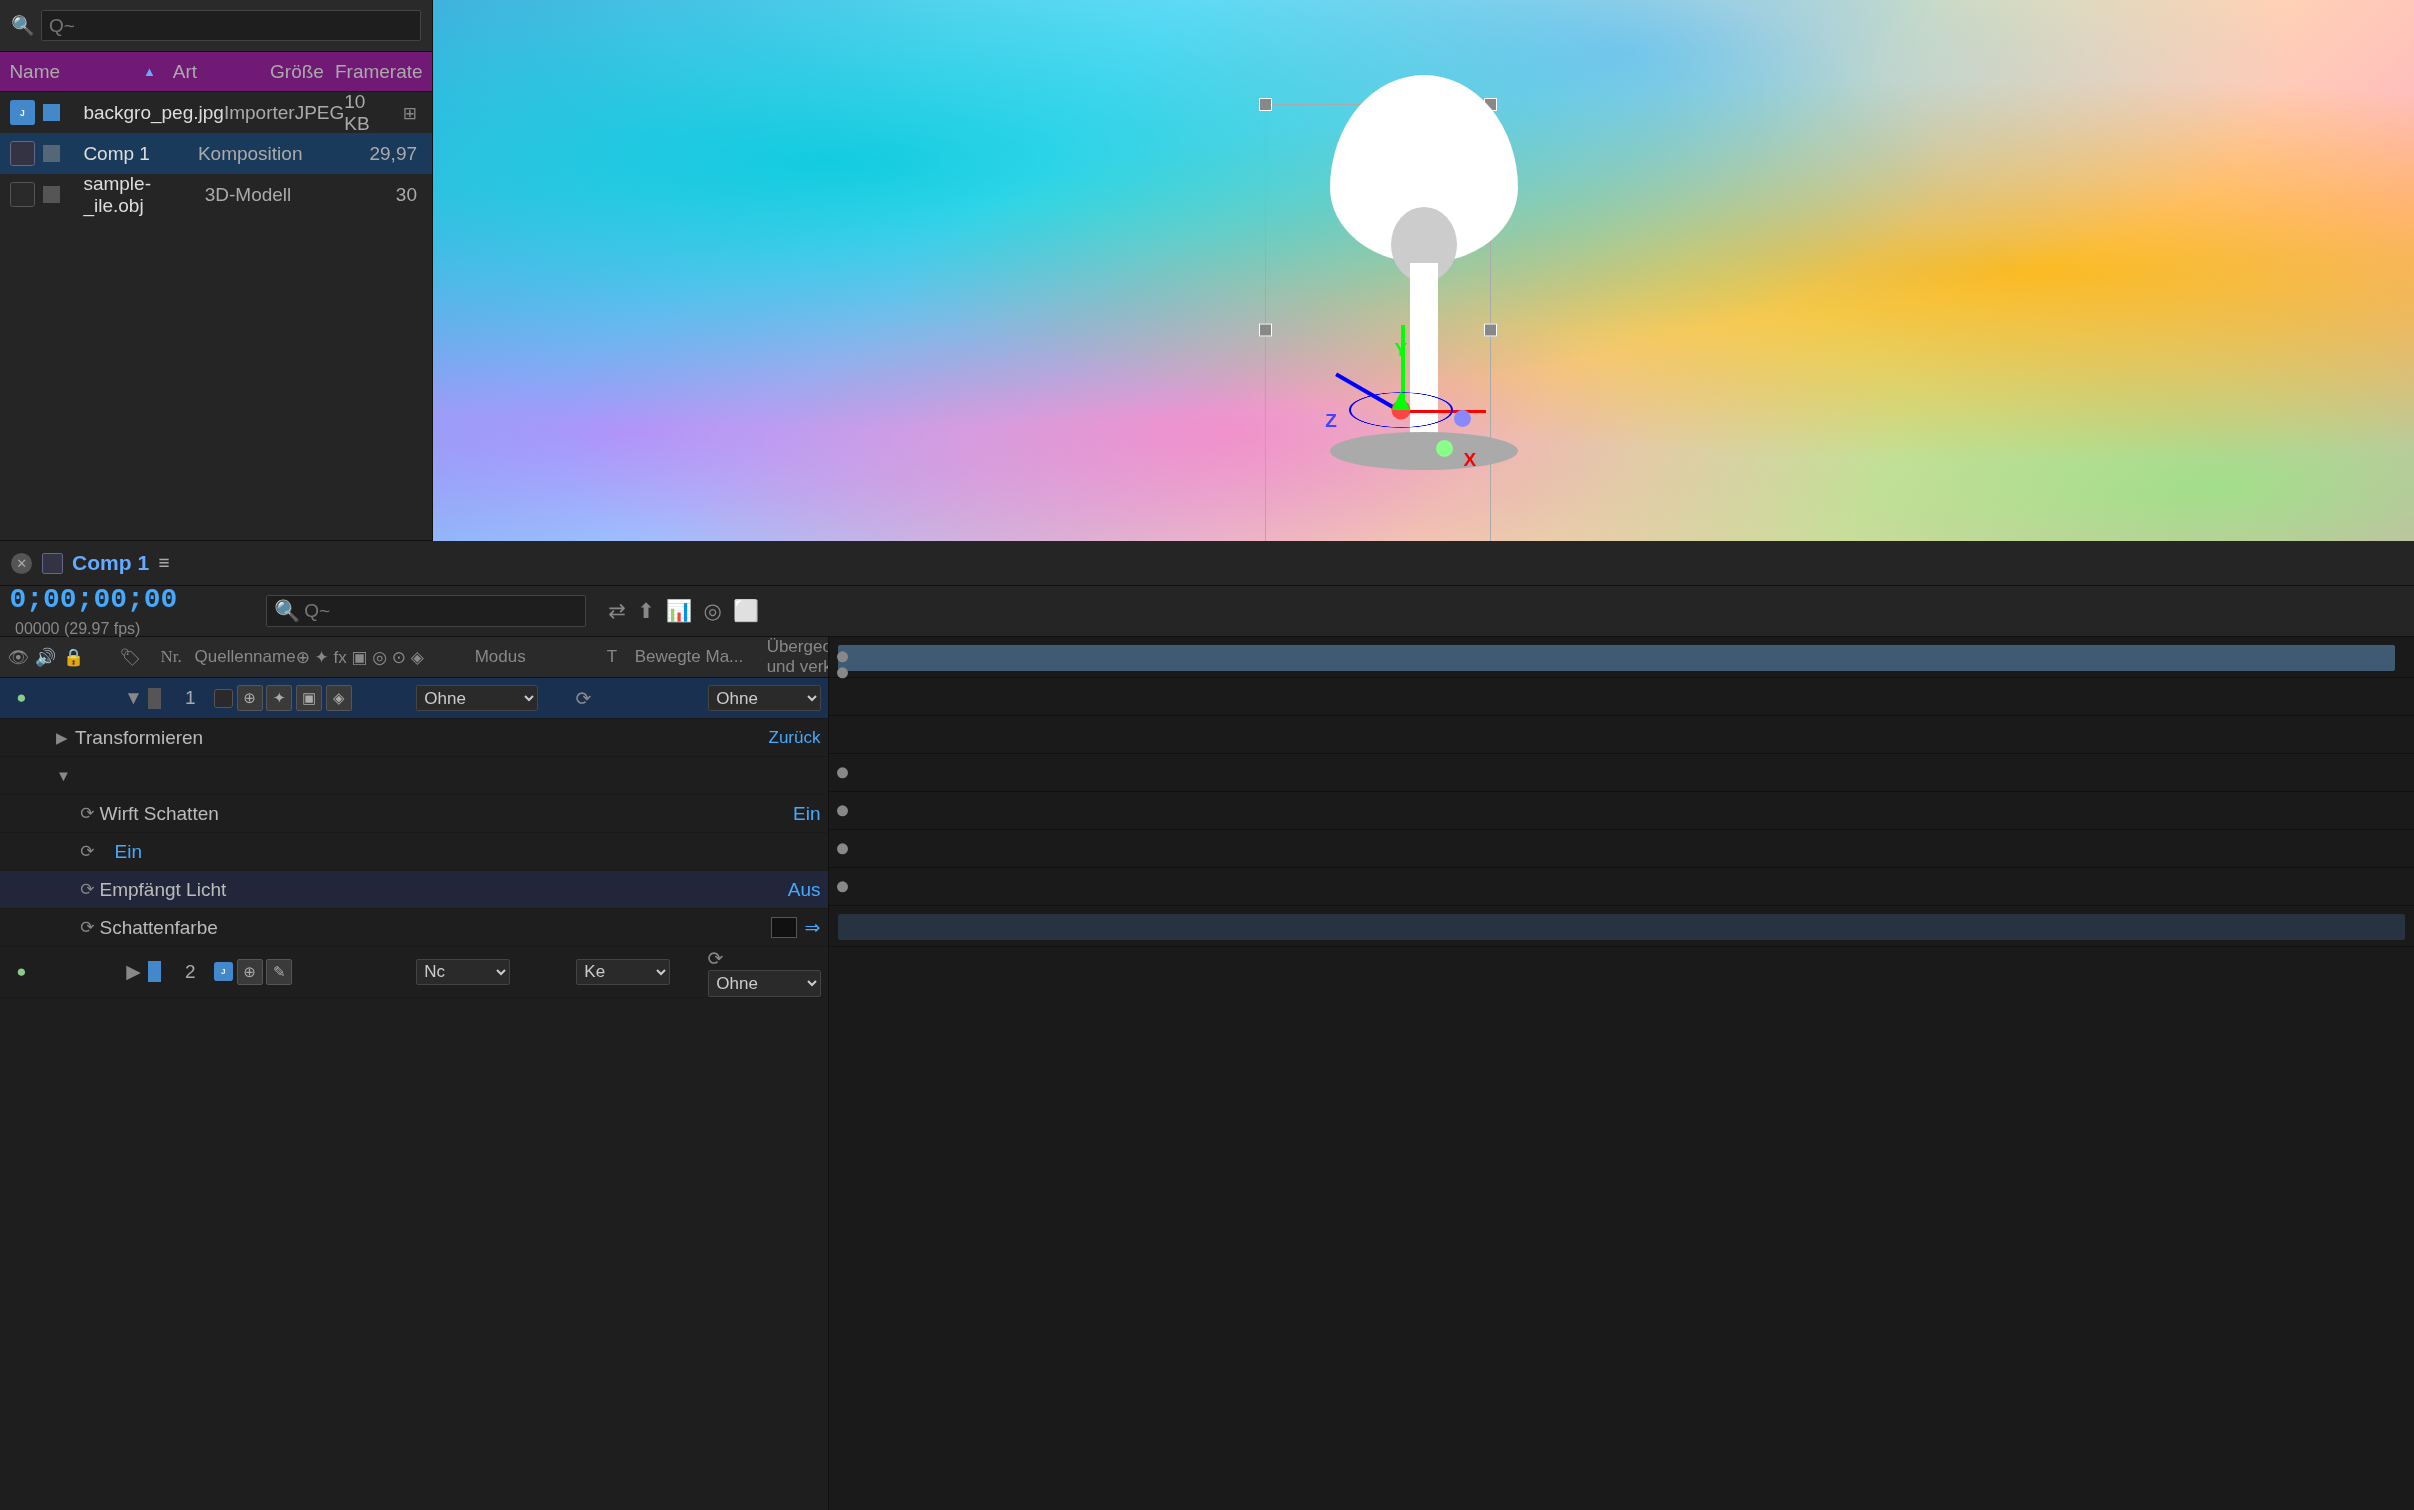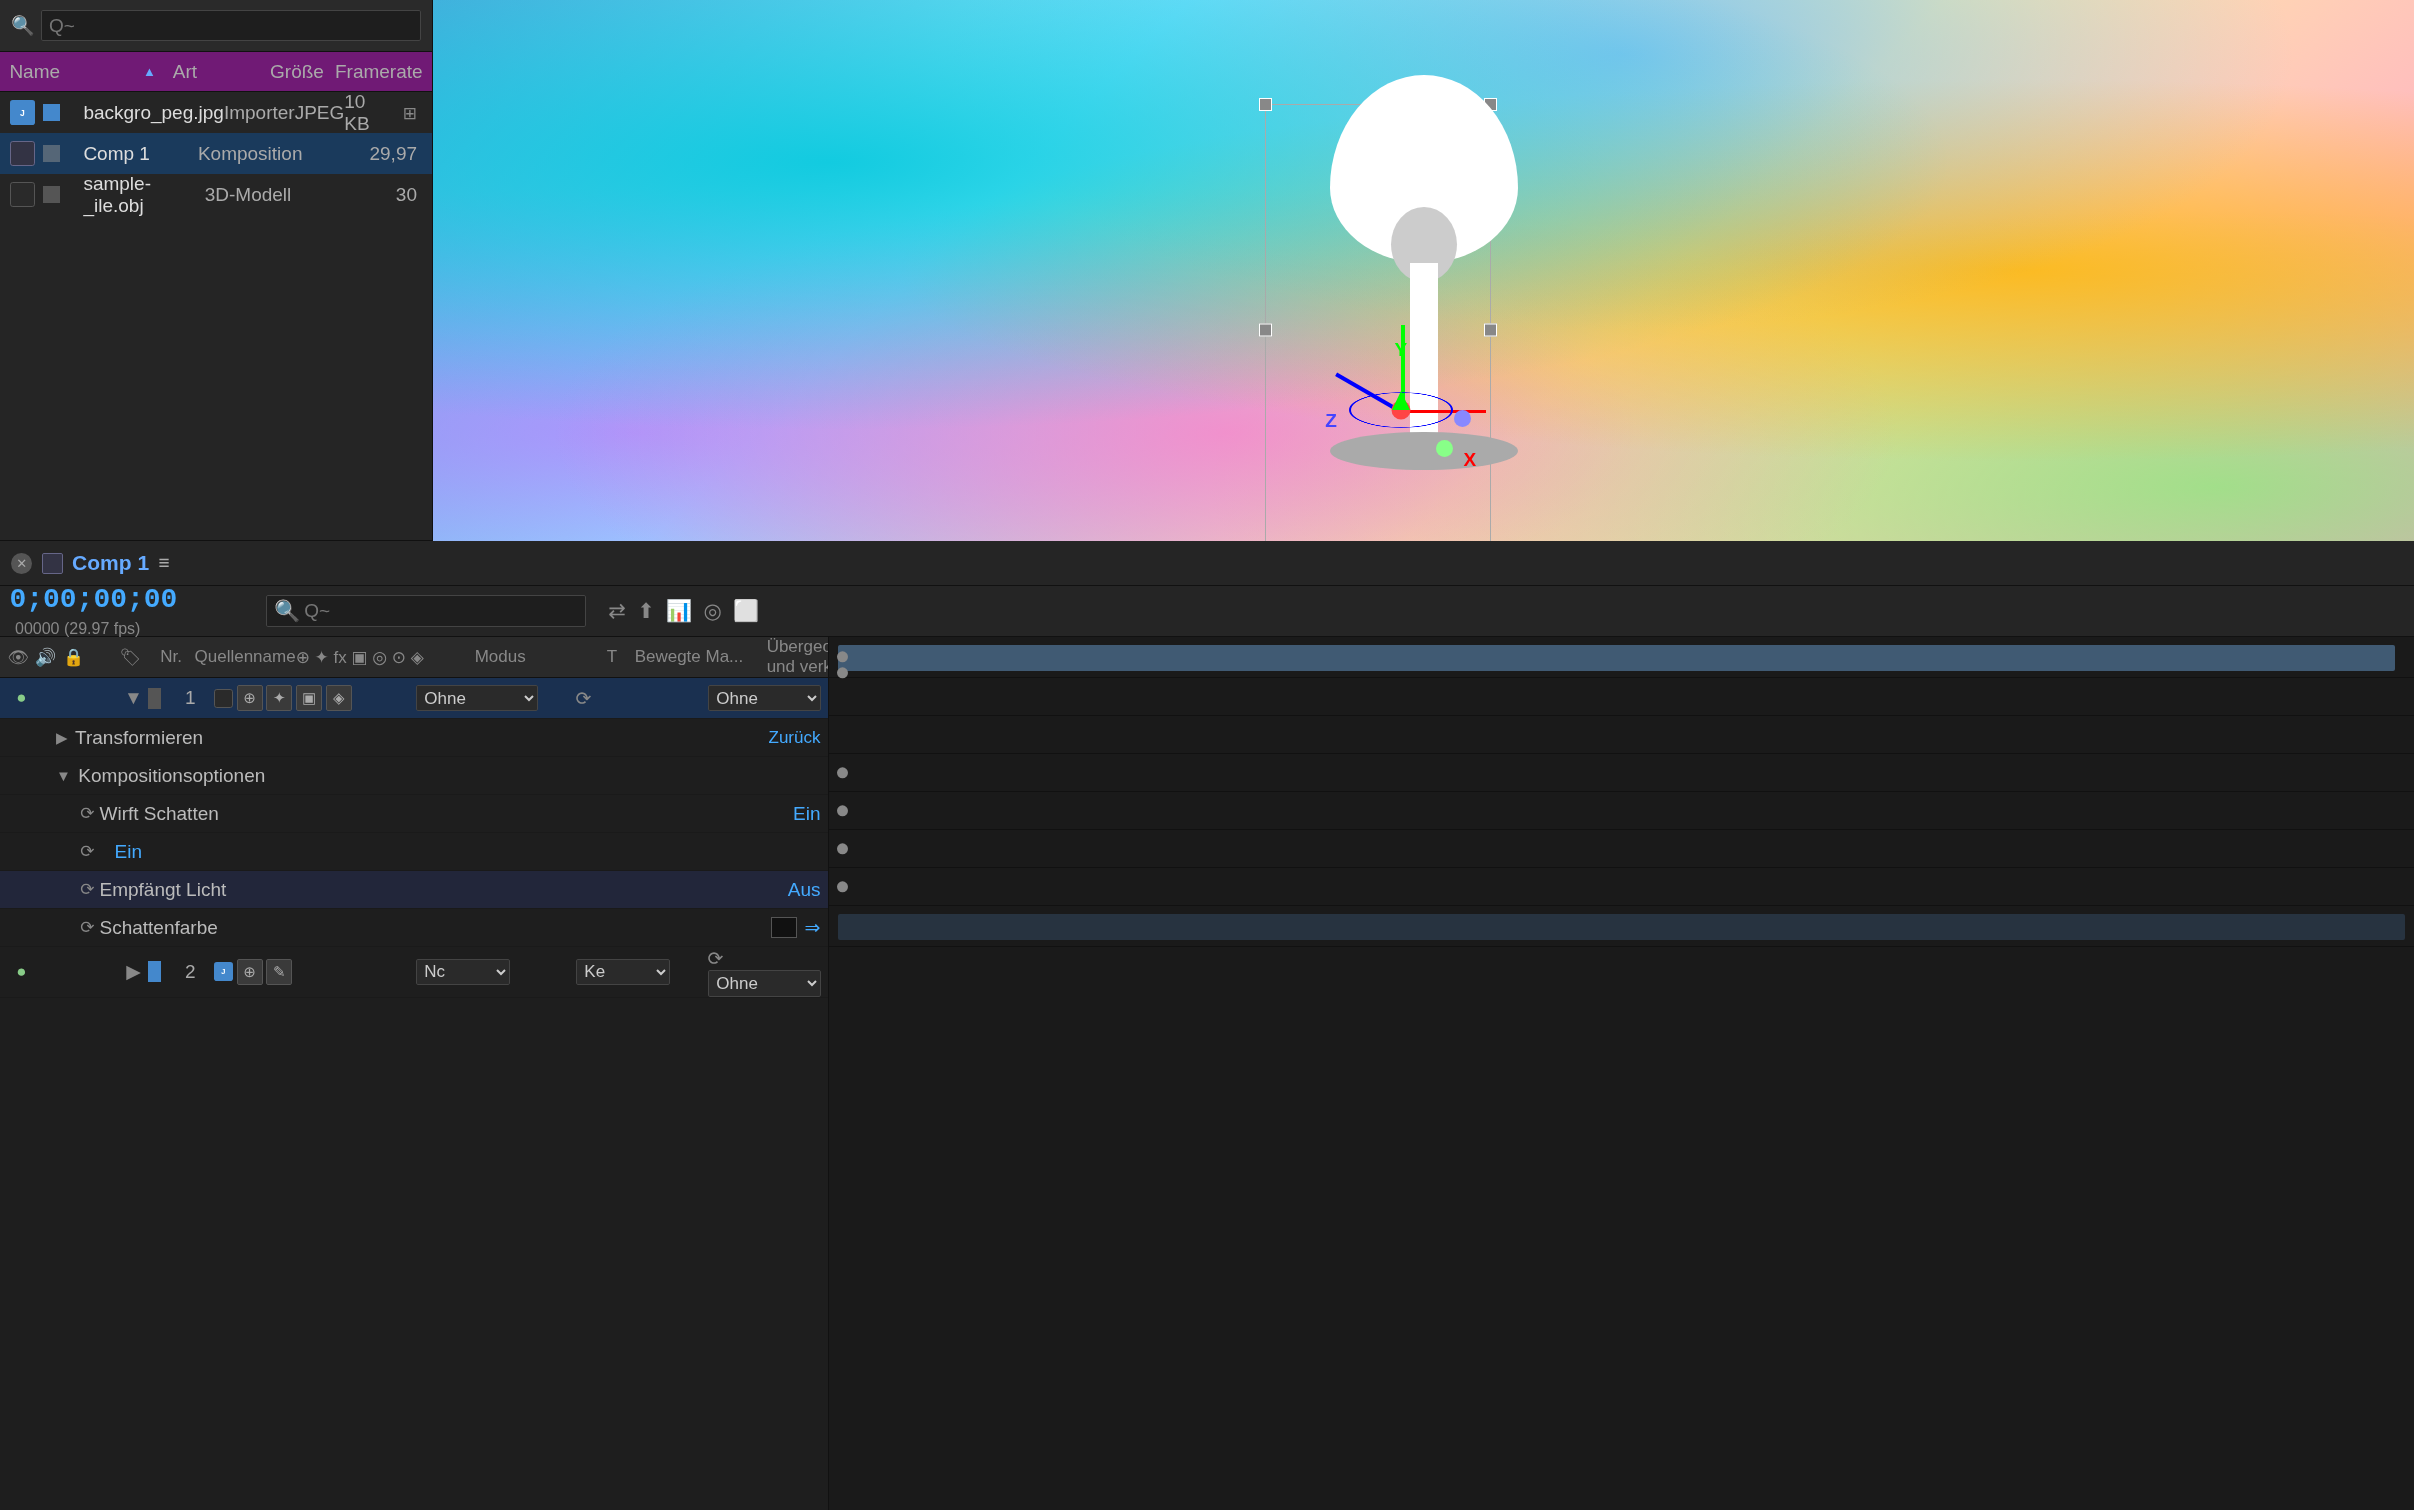--- a/index.html
+++ b/index.html
@@ -481,21 +481,21 @@
       background: #2a2a2a;
       border-bottom: 0.9px solid #111;
       padding: 0 7.5px;
       font-size: 17px;
       color: #888;
     }
     .lh-col-vis { width: 28px; flex-shrink: 0; }
     .lh-col-audio { width: 28px; flex-shrink: 0; }
     .lh-col-solo { width: 28px; flex-shrink: 0; }
     .lh-col-collapse { width: 28px; flex-shrink: 0; }
-    .lh-col-nr { width: 47px; flex-shrink: 0; text-align: center; }
+    .lh-col-nr { width: 47px; flex-shrink: 0; text-align: center; font-family: Liberation Serif, serif; }
     .lh-col-name { flex: 1; }
     .lh-col-icons { width: 179px; flex-shrink: 0; }
     .lh-col-mode { width: 132px; flex-shrink: 0; }
     .lh-col-T { width: 28px; flex-shrink: 0; }
     .lh-col-bewegte { width: 132px; flex-shrink: 0; }
     .lh-col-parent { flex: 1; }
 
     .layer-row {
       display: flex;
       align-items: center;
@@ -885,21 +885,20 @@
       </div>
 
       <div class="sublayer-row">
         <span class="sublayer-collapse">▶</span>
         <span class="sublayer-label">Transformieren</span>
         <span class="sublayer-reset">Zurück</span>
       </div>
 
       <div class="sublayer-row">
         <span class="sublayer-collapse">▼</span>
-        <span class="sublayer-label">Kompositionsoptionen</span>
       </div>
 
       <div class="sublayer-row indent2">
         <span class="prop-icon">⟳</span>
         <span class="sublayer-label">Wirft Schatten</span>
         <span class="sublayer-value" style="color:#4af;">Ein</span>
       </div>
 
       <div class="sublayer-row indent2">
         <span class="prop-icon">⟳</span>

